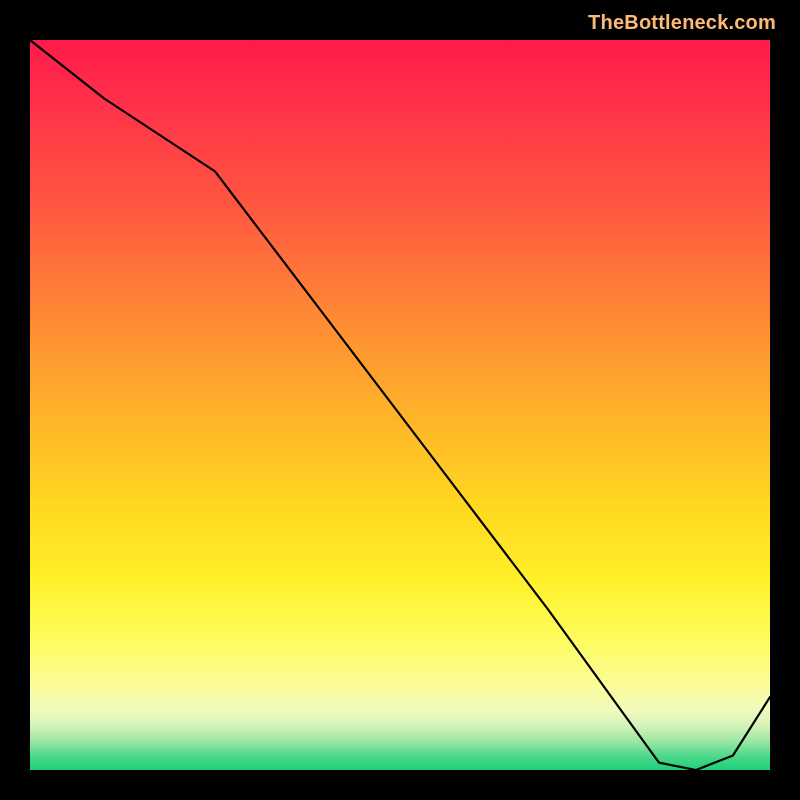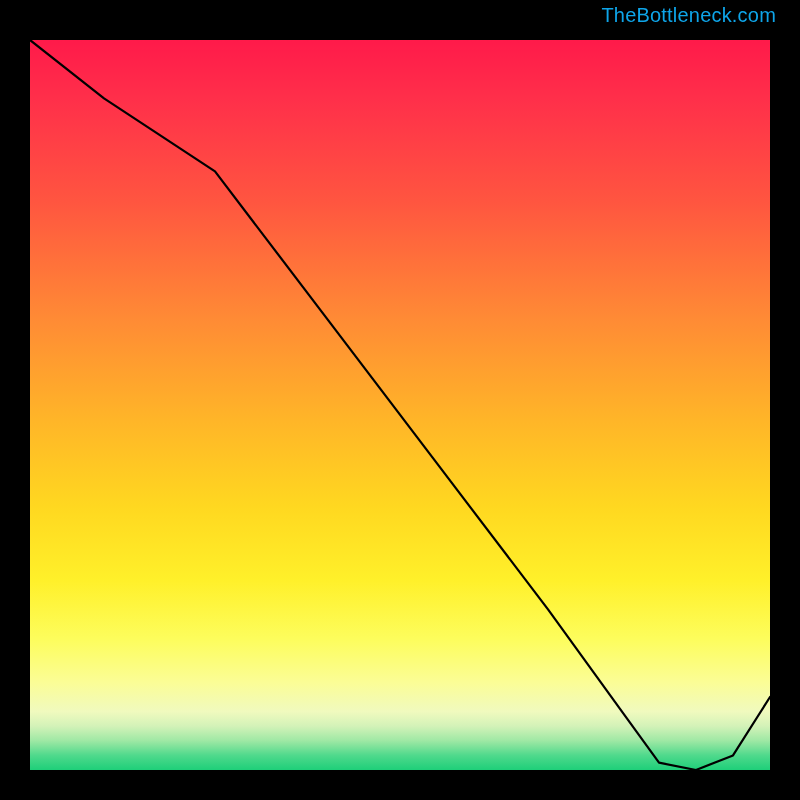--- a/index.html
+++ b/index.html
@@ -12,25 +12,25 @@
     font-family: Arial, Helvetica, sans-serif;
   }
   .container {
     position: relative;
     width: 800px;
     height: 800px;
     background: #000;
   }
   .attribution {
     position: absolute;
-    top: 4px;
+    top: 11px;
     right: 24px;
-    color: #0ea5e9;
+    color: #fdba74;
     font-size: 20px;
-    font-weight: 400;
+    font-weight: 700;
     letter-spacing: 0.2px;
   }
   .plot-border {
     position: absolute;
     left: 20px;
     top: 30px;
     width: 760px;
     height: 750px;
     background: #000;
   }

